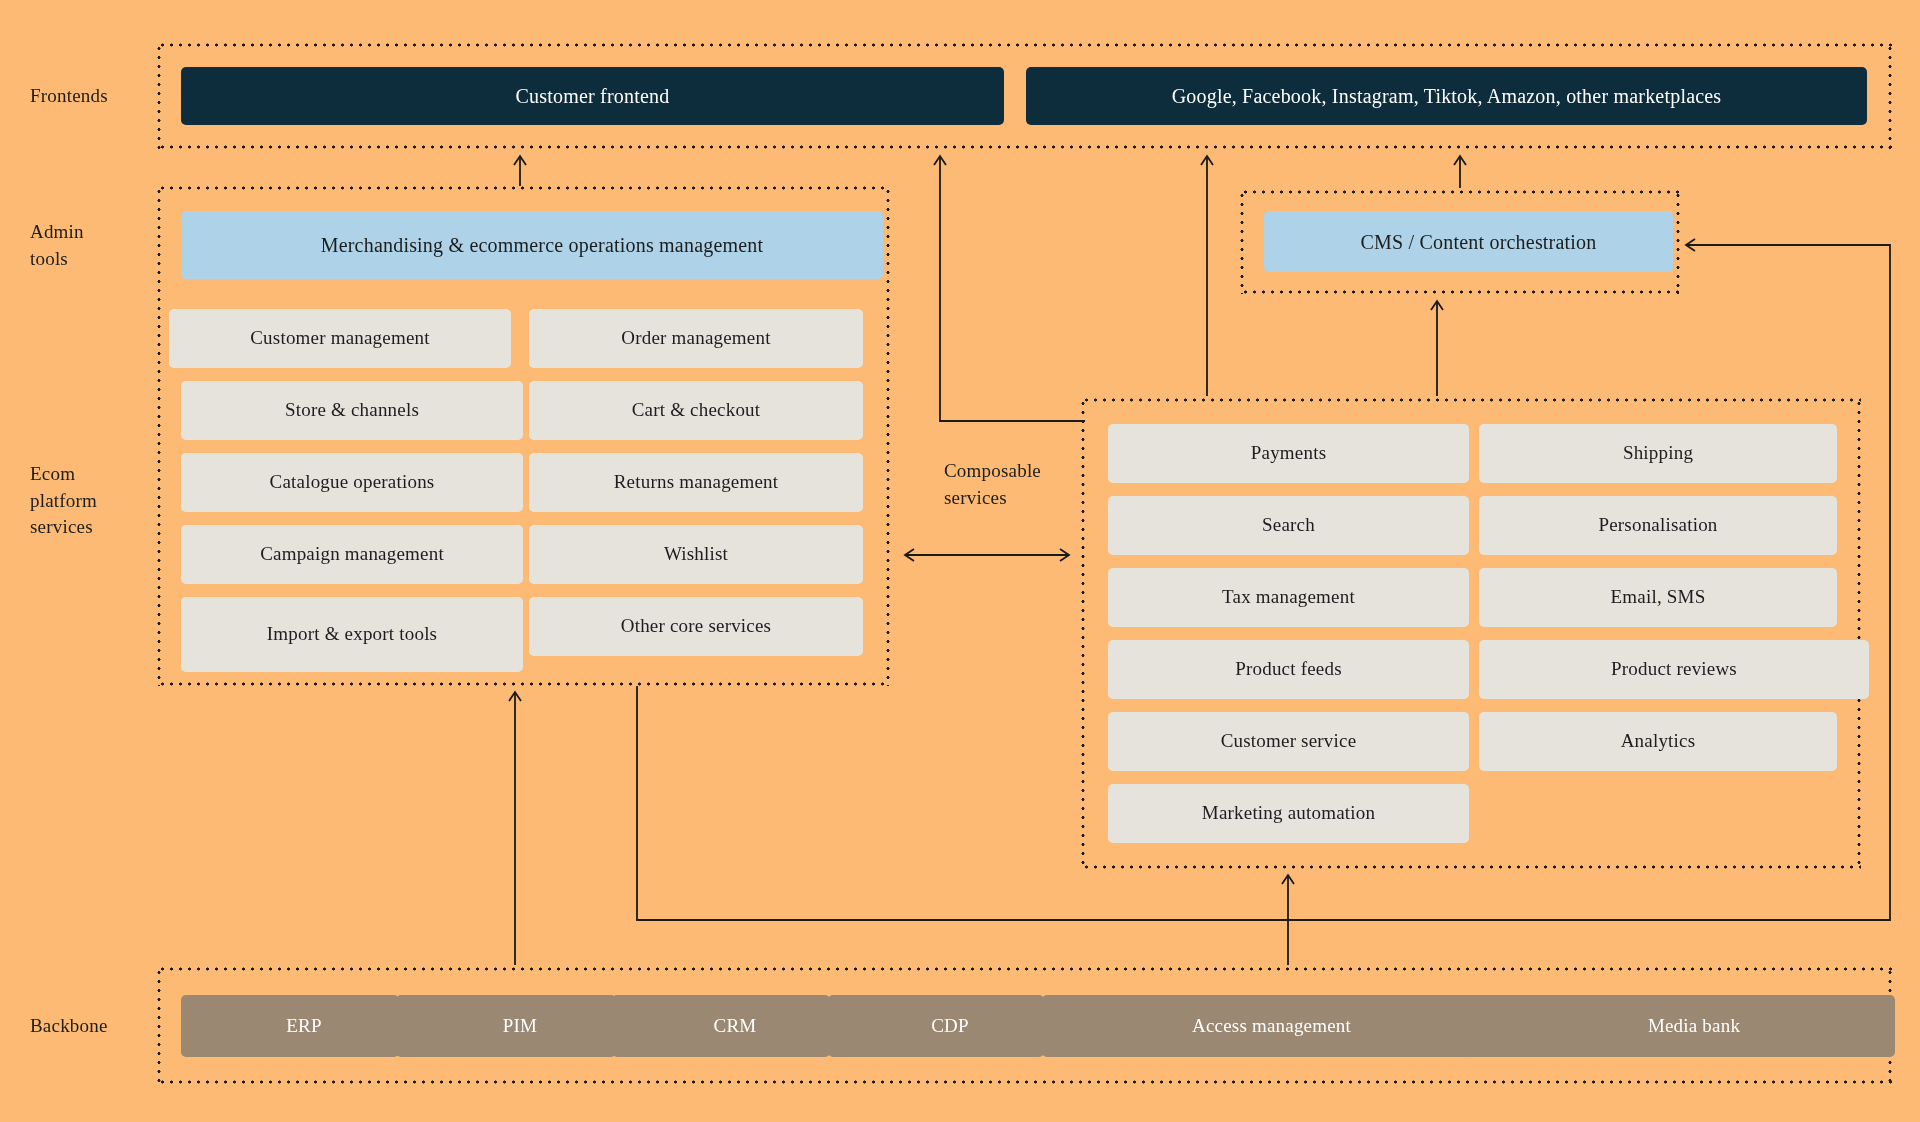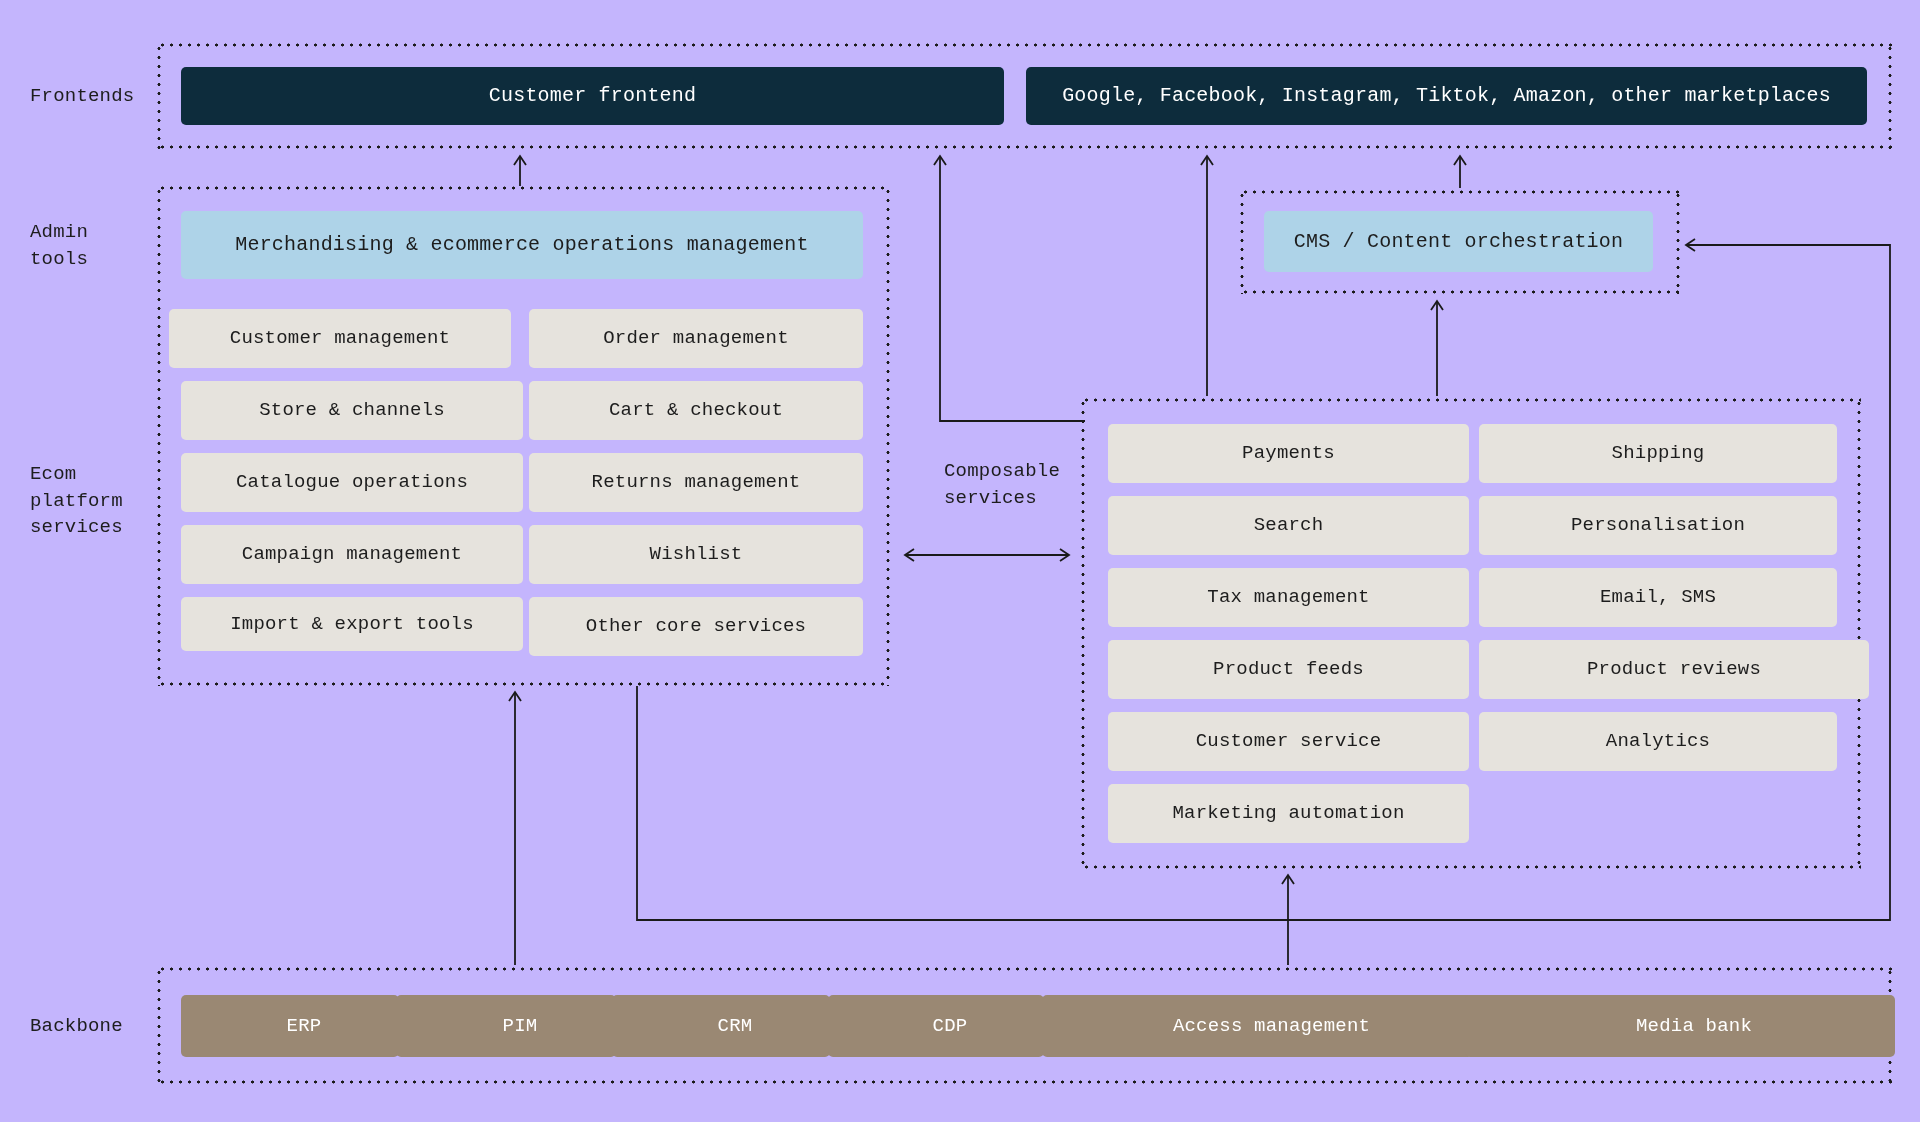--- a/index.html
+++ b/index.html
@@ -1,38 +1,38 @@
 <!DOCTYPE html>
 <html><head>
 <meta charset="utf-8">
 <style>
   html,body{margin:0;padding:0;background:#ffffff;}
   #canvas{
-    position:relative;width:1920px;height:1122px;background:#c4b5fd;overflow:hidden;
-    font-family:Liberation Mono, monospace;color:#1d1d1d;
+    position:relative;width:1920px;height:1122px;background:#fdba74;overflow:hidden;
+    font-family:Liberation Serif, serif;color:#1d1d1d;
   }
   
   .dotbox{
     position:absolute;
     --dot:#1b1b1b;
     background-image:
       radial-gradient(circle, var(--dot) 1.35px, transparent 1.7px),
       radial-gradient(circle, var(--dot) 1.35px, transparent 1.7px),
       radial-gradient(circle, var(--dot) 1.35px, transparent 1.7px),
       radial-gradient(circle, var(--dot) 1.35px, transparent 1.7px);
     background-size:9px 4px, 9px 4px, 4px 9px, 4px 9px;
     background-position:1px 0, 1px 100%, 0 1px, 100% 1px;
     background-repeat:repeat-x, repeat-x, repeat-y, repeat-y;
   }
   .node{
     position:absolute;display:flex;align-items:center;justify-content:center;
     text-align:center;border-radius:5px;font-size:19px;letter-spacing:.2px;line-height:1.2;
   }
   .navy{background:#0d2c3c;color:#ffffff;font-size:20px;}
-  .blue{background:#aed3e8;color:#1d1d1d;font-size:20px;}
+  .blue{background:#aed3e8;color:#1d1d1d;font-size:20px;padding-left:20px;}
   .gray{background:#e6e3dd;color:#1d1d1d;}
   .brown{background:#9a8873;color:#ffffff;padding-left:28px;}
   .rowlabel{
     position:absolute;font-size:19px;line-height:1.4;color:#1d1d1d;
     white-space:pre-line;letter-spacing:.2px;
   }
   #arrow-layer{position:absolute;left:0;top:0;width:1920px;height:1122px;pointer-events:none;}
   #arrow-layer path{fill:none;stroke:#1a1a1a;stroke-width:1.8px;}
 </style>
 </head>
@@ -76,21 +76,21 @@
     <div class="node blue" style="left:24px;top:25px;width:682px;height:68px">Merchandising &amp; ecommerce operations management</div>
 
     <div class="node gray" style="left:12px;top:123px;width:342px;height:59px">Customer management</div>
     <div class="node gray" style="left:372px;top:123px;width:334px;height:59px">Order management</div>
     <div class="node gray" style="left:24px;top:195px;width:342px;height:59px">Store &amp; channels</div>
     <div class="node gray" style="left:372px;top:195px;width:334px;height:59px">Cart &amp; checkout</div>
     <div class="node gray" style="left:24px;top:267px;width:342px;height:59px">Catalogue operations</div>
     <div class="node gray" style="left:372px;top:267px;width:334px;height:59px">Returns management</div>
     <div class="node gray" style="left:24px;top:339px;width:342px;height:59px">Campaign management</div>
     <div class="node gray" style="left:372px;top:339px;width:334px;height:59px">Wishlist</div>
-    <div class="node gray" style="left:24px;top:411px;width:342px;height:54px">Import &amp; export tools</div>
+    <div class="node gray" style="left:24px;top:411px;width:342px;height:75px">Import &amp; export tools</div>
     <div class="node gray" style="left:372px;top:411px;width:334px;height:59px">Other core services</div>
   </div>
 
   <div class="dotbox" style="left:1240px;top:190px;width:440px;height:104px">
     <div class="node blue" style="left:24px;top:21px;width:389px;height:61px">CMS / Content orchestration</div>
   </div>
 
   <div class="dotbox" style="left:1081px;top:398px;width:780px;height:471px">
     <div class="node gray" style="left:27px;top:26px;width:361px;height:59px">Payments</div>
     <div class="node gray" style="left:398px;top:26px;width:358px;height:59px">Shipping</div>

